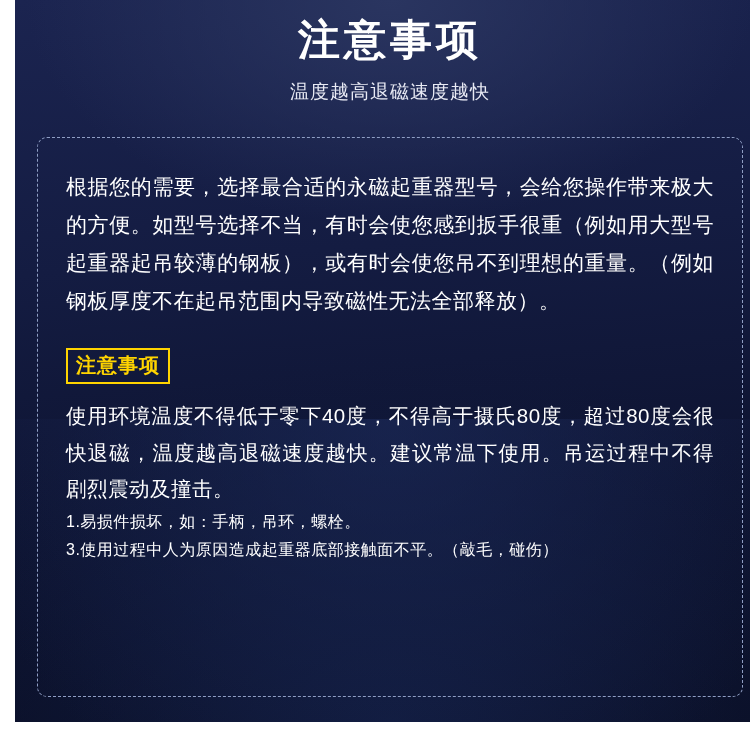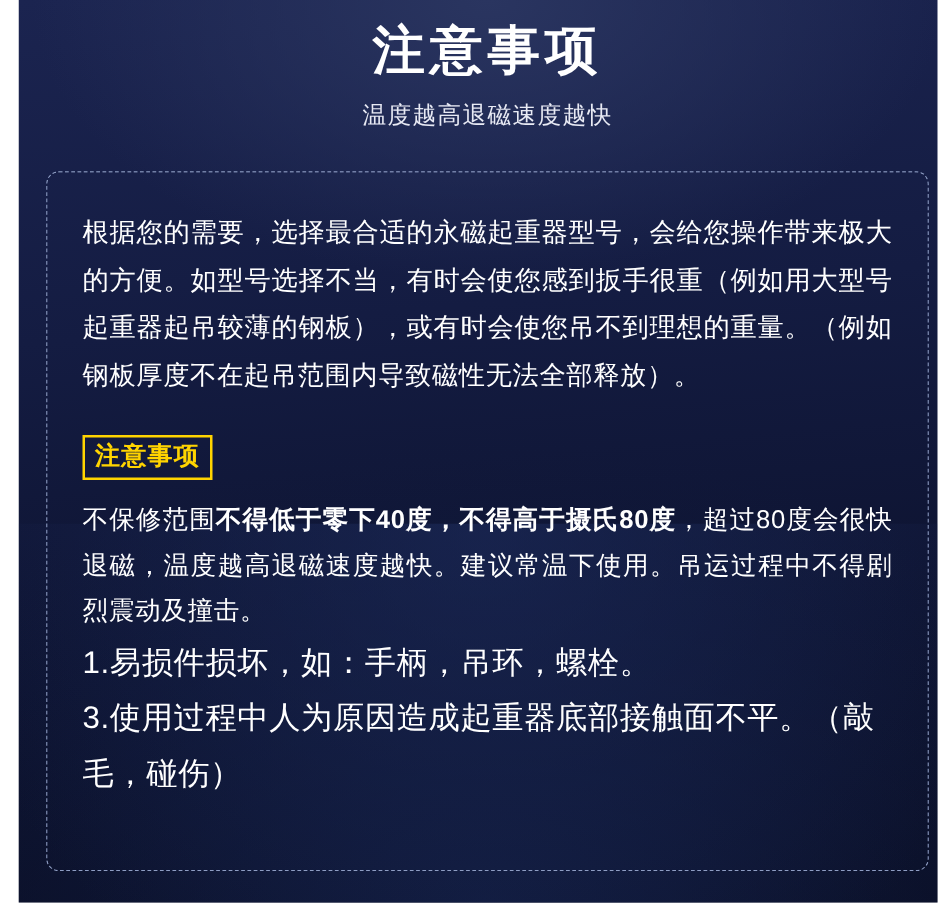--- a/index.html
+++ b/index.html
@@ -83,30 +83,30 @@
   }
   .body-text {
     color: #ffffff;
     font-size: 20.5px;
     line-height: 1.78;
     letter-spacing: 0.5px;
     margin: 0;
     text-align: justify;
   }
   .body-text b {
-    font-weight: bold;
+    font-weight: normal;
   }
   .list {
     margin: 0;
     padding: 0;
     list-style: none;
   }
   .list li {
     color: #ffffff;
-    font-size: 25px;
+    font-size: 16px;
     line-height: 1.78;
     letter-spacing: 0.5px;
     margin: 0;
   }
   .bottom-strip {
     width: 750px;
     height: 8px;
     background: #ffffff;
   }
 </style>
@@ -120,21 +120,21 @@
     <div class="subtitle">温度越高退磁速度越快</div>
   </div>
 
   <div class="card">
 
     <p class="para">根据您的需要，选择最合适的永磁起重器型号，会给您操作带来极大的方便。如型号选择不当，有时会使您感到扳手很重（例如用大型号起重器起吊较薄的钢板），或有时会使您吊不到理想的重量。（例如钢板厚度不在起吊范围内导致磁性无法全部释放）。</p>
 
     <div>
       <div class="section-tag">注意事项</div>
       <p class="body-text">
-        <span>不保修范围</span><b>不得低于零下40度，不得高于摄氏80度</b><span>，超过80度会很快退磁，温度越高退磁速度越快。建议常温下使用。吊运过程中不得剧烈震动及撞击。</span>
+        <span>使用环境温度</span><b>不得低于零下40度，不得高于摄氏80度</b><span>，超过80度会很快退磁，温度越高退磁速度越快。建议常温下使用。吊运过程中不得剧烈震动及撞击。</span>
       </p>
     </div>
 
     <div>
       <ul class="list">
         <li>1.易损件损坏，如：手柄，吊环，螺栓。</li>
         <li>3.使用过程中人为原因造成起重器底部接触面不平。（敲毛，碰伤）</li>
       </ul>
     </div>
 

